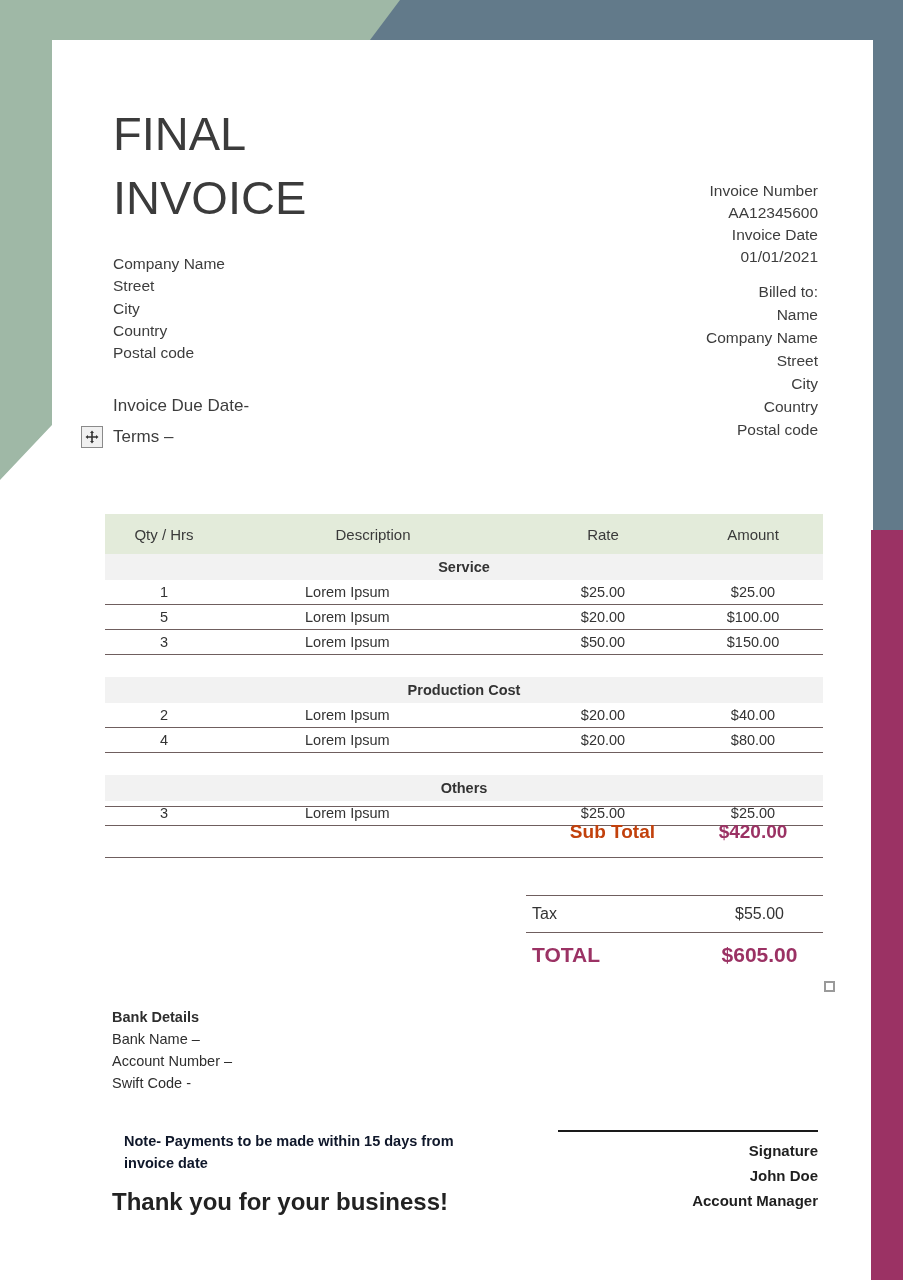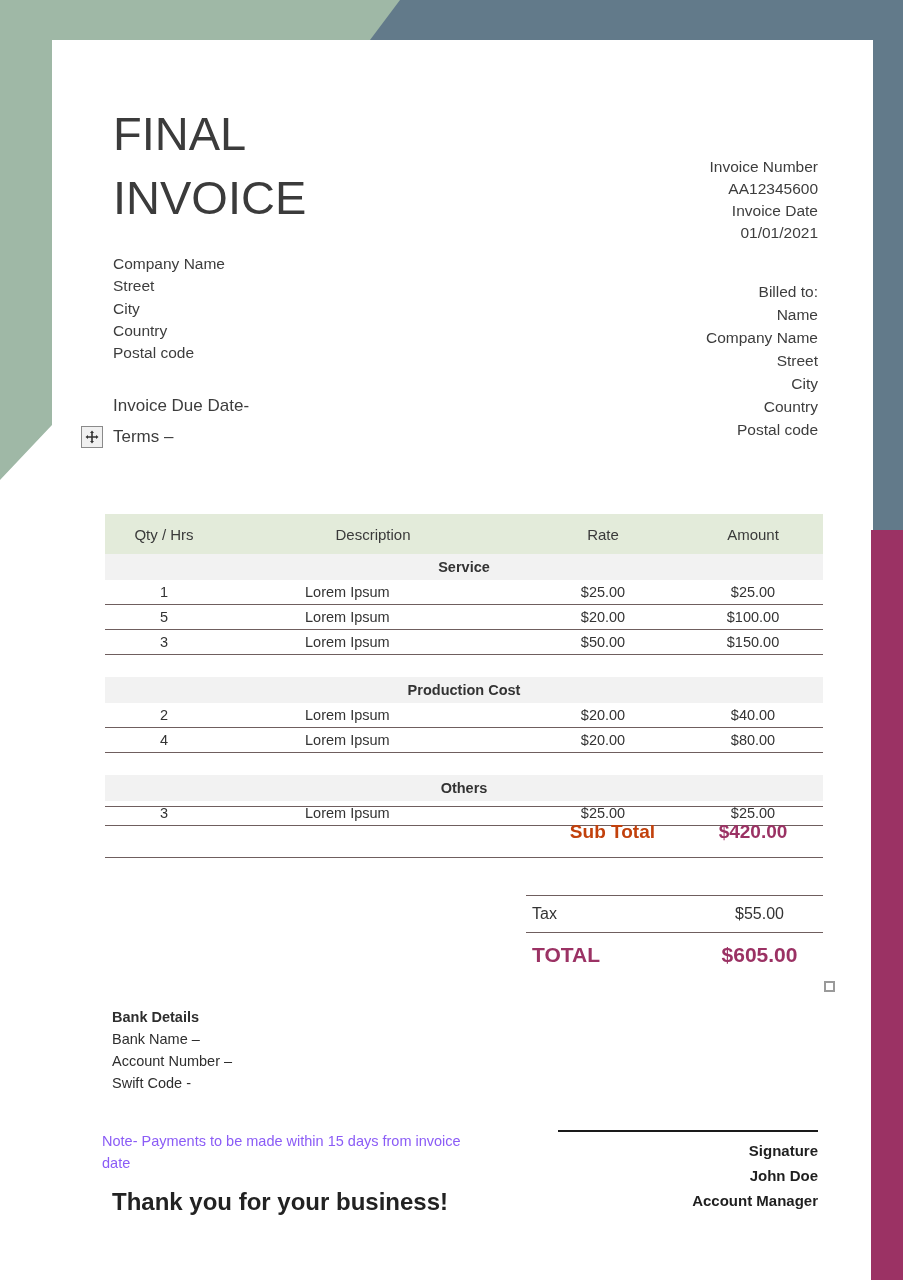--- a/index.html
+++ b/index.html
@@ -85,21 +85,21 @@
     line-height: 64px;
     color: #3b3b3b;
     letter-spacing: 0px;
     font-weight: 400;
     white-space: pre-line;
   }
 
   .meta-block {
     position: absolute;
     right: 53px;
-    top: 116px;
+    top: 140px;
     text-align: right;
     font-size: 15.5px;
     line-height: 22px;
     color: #3d3d3d;
   }
   .meta-block .meta-line { display: block; }
 
   .from-block {
     position: absolute;
     left: 61px;
@@ -239,26 +239,27 @@
     top: 966px;
     font-size: 14.5px;
     line-height: 22px;
     color: #2e2e2e;
   }
   .bank-block span { display: block; }
   .bank-title { font-weight: bold; }
 
   .note-block {
     position: absolute;
-    left: 50px;
+    left: 72px;
     top: 1090px;
     width: 380px;
     font-size: 14.5px;
     line-height: 22px;
-    color: #8b5cf6;
+    color: #0f172a;
+    font-weight: bold;
   }
 
   .thanks {
     position: absolute;
     left: 60px;
     top: 1148px;
     font-size: 24px;
     font-weight: bold;
     color: #222222;
   }

